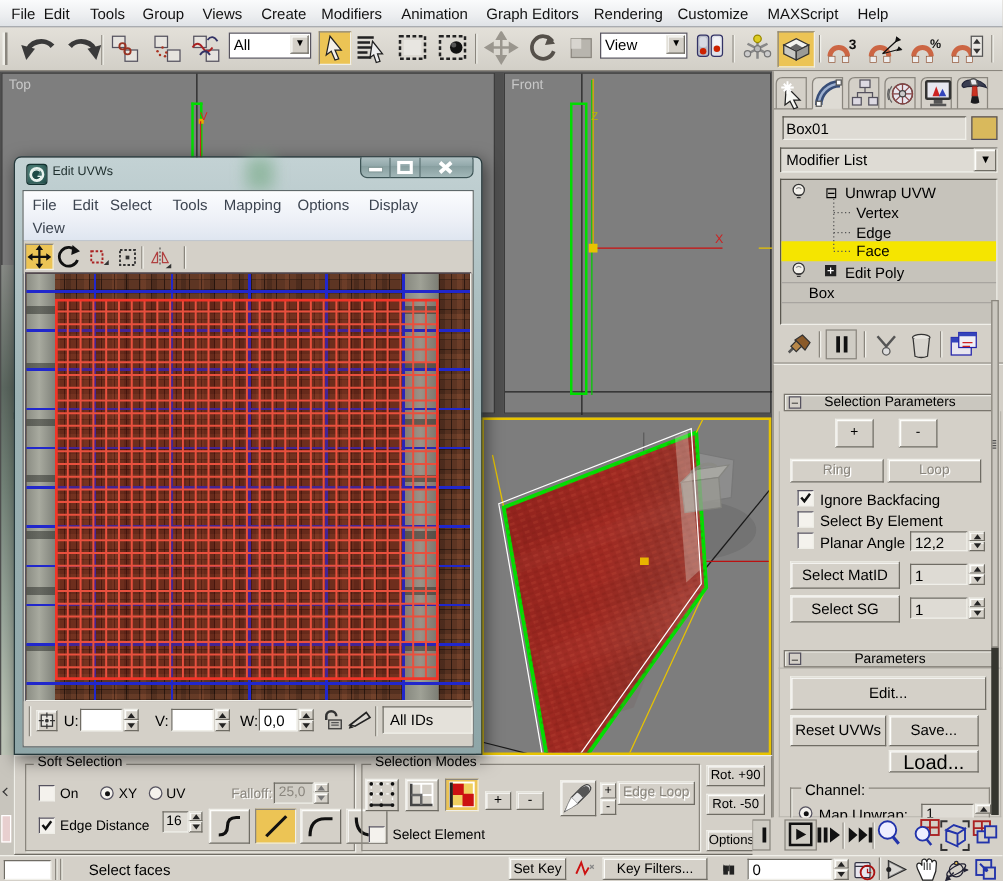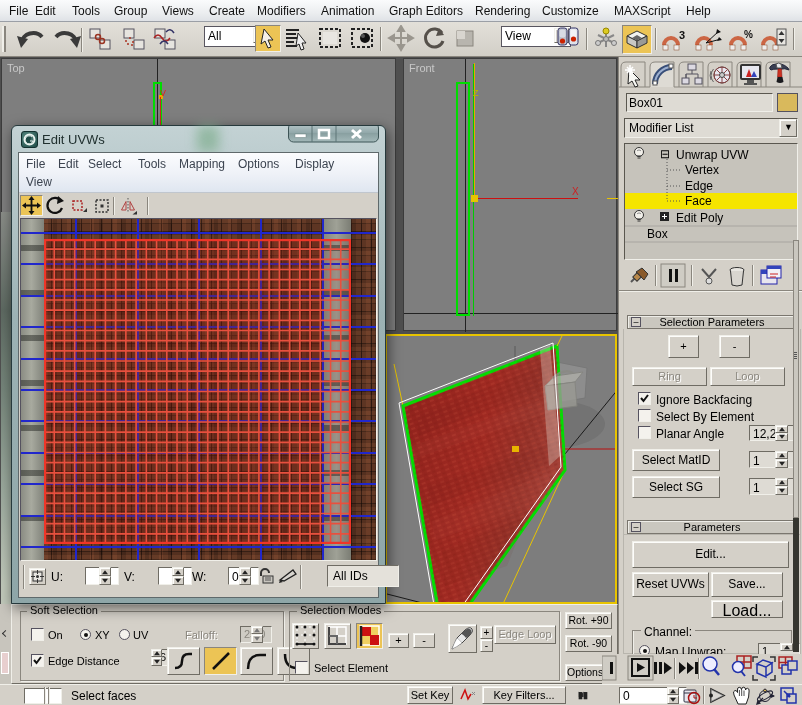--- a/index.html
+++ b/index.html
@@ -1,18 +1,18 @@
 <!DOCTYPE html>
 <html><head><meta charset="utf-8"><style>
 html,body{margin:0;padding:0;width:802px;height:705px;overflow:hidden;background:#d4d0c8;
 font-family:"Liberation Sans",sans-serif;}
 *{box-sizing:border-box;}
 .abs{position:absolute;}
 .btn{position:absolute;white-space:nowrap;overflow:hidden;background:#d4d0c8;border:1px solid;border-color:#f0efe9 #6f6c64 #6f6c64 #f0efe9;box-shadow:inset 1px 1px 0 #fdfdfb;font-size:11px;color:#000;text-align:center;}
-.sunk{border:1px solid;border-color:#6f6c64 #f0efe9 #f0efe9 #6f6c64;background:#dedbd3;margin-left:21px;}
+.sunk{border:1px solid;border-color:#6f6c64 #f0efe9 #f0efe9 #6f6c64;background:#dedbd3;}
 </style></head>
 <body>
 
 <div class="abs" style="left:0;top:0;width:802px;height:22px;background:linear-gradient(#fafbfc,#eceef0 60%,#dfe2e6);border-bottom:1px solid #9b9fa6;">
  <div class="abs" style="top:4px;left:0;width:802px;font-size:12px;color:#111;">
   <span class="abs" style="left:9px;">File</span>
       <span class="abs" style="left:35px;">Edit</span>
   <span class="abs" style="left:72px;">Tools</span>
       <span class="abs" style="left:114px;">Group</span>
   <span class="abs" style="left:162px;">Views</span>
@@ -602,21 +602,21 @@
   <div class="abs" style="left:190px;top:14px;width:13px;height:26px;">
         <div class="btn" style="left:0;top:0;width:13px;height:13px;font-size:10px;line-height:11px;">+</div>
         <div class="btn" style="left:0;top:13px;width:13px;height:13px;font-size:10px;line-height:11px;">-</div>
       </div>
   <div class="btn" style="left:204px;top:13px;width:62px;height:19px;line-height:17px;font-size:11px;color:#8a867e;text-shadow:1px 1px 0 #fff;text-align:center;">Edge Loop</div>
   <div class="abs" style="left:5px;top:49px;width:13px;height:13px;background:#f4f2ed;border:1px solid;border-color:#55525f #f0efe9 #f0efe9 #55525f;"></div>
   <div class="abs" style="left:24px;top:50px;">Select Element</div>
  </div>
 
  <div class="btn" style="left:553px;top:7px;width:47px;height:17px;line-height:15px;font-size:10.5px;">Rot. +90</div>
- <div class="btn" style="left:553px;top:30px;width:47px;height:17px;line-height:15px;font-size:10.5px;">Rot. -90</div>
+ <div class="btn" style="left:553px;top:30px;width:47px;height:17px;line-height:15px;font-size:10.5px;">Rot. -50</div>
  <div class="btn" style="left:553px;top:59px;width:49px;height:17px;line-height:15px;font-size:10.5px;">Options...</div>
 </div>
 
 <div class="abs" style="left:0;top:604px;width:11px;height:82px;background:#c8c5bd;"></div>
 <div class="abs" style="left:3px;top:631px;width:5px;height:5px;border-left:1.5px solid #333;border-bottom:1.5px solid #333;transform:rotate(45deg);"></div>
 <div class="abs" style="left:1px;top:652px;width:8px;height:22px;background:#e8cfcf;border:1px solid #fff;"></div>
 
 <div id="statusbar" class="abs" style="left:0;top:684px;width:802px;height:21px;background:#d4d0c8;border-top:1px solid #f0efe9;font-size:12px;">
  <div class="abs sunk" style="left:3px;top:3px;width:38px;height:16px;background:#fff;"></div>
  <div class="abs" style="left:44px;top:2px;width:2px;height:17px;border-left:1px solid #8a867e;border-right:1px solid #f0efe9;"></div>
@@ -739,21 +739,21 @@
 
 <div id="uvwin" class="abs" style="left:11px;top:125px;width:375px;height:479px;border:1px solid #26393c;border-radius:6px 6px 0 0;background:linear-gradient(#c3d2d4,#9cb2b4 40%,#8ea6a8);box-shadow:2px 4px 14px rgba(0,0,0,0.55);">
 
  <div class="abs" style="left:185px;top:0;width:22px;height:26px;background:#7fae8e;filter:blur(6px);opacity:0.7;"></div>
  <div class="abs" style="left:9px;top:5px;width:17px;height:17px;border-radius:3px;background:radial-gradient(circle at 35% 35%,#5a8d85,#1e4a46);border:1px solid #12302e;">
   <svg width="15" height="15">
         <circle cx="7.5" cy="7.5" r="5" fill="none" stroke="#e8f2ee" stroke-width="2"></circle>
         <path d="M10,5 a4 4 0 1 0 1,4 l-3,0" fill="#1e4a46" stroke="#e8f2ee" stroke-width="1"></path>
       </svg>
  </div>
- <div class="abs" style="left:30px;top:6px;font-size:13px;color:#20302f;">Edit UVWs</div>
+ <div class="abs" style="left:30px;top:6px;font-size:10px;color:#20302f;">Edit UVWs</div>
 
  <div class="abs" style="left:276px;top:0px;width:91px;height:17px;">
   <svg width="91" height="17">
    <g>
           <rect x="0.5" y="-3" width="90" height="19" rx="5" fill="url(#tgrad)" stroke="#3d5456"></rect>
    <defs>
             <linearGradient id="tgrad" x1="0" y1="0" x2="0" y2="1">
               <stop offset="0" stop-color="#b9c9cb"></stop>
               <stop offset="0.5" stop-color="#93a9ab"></stop>
               <stop offset="0.51" stop-color="#879e9f"></stop>

